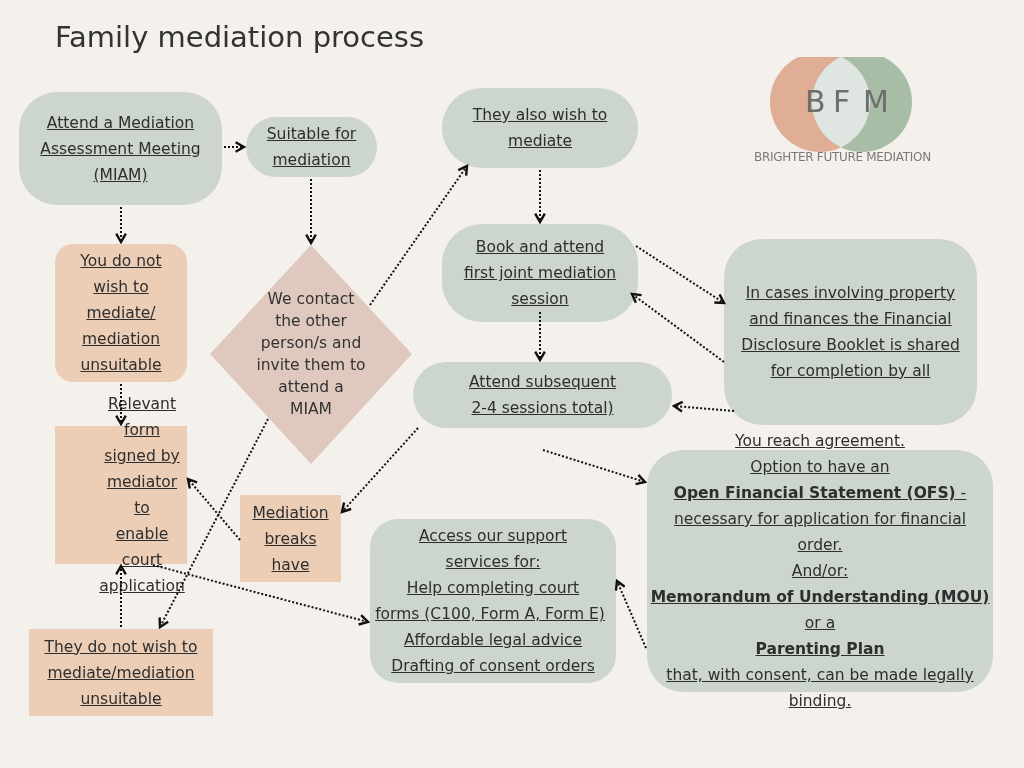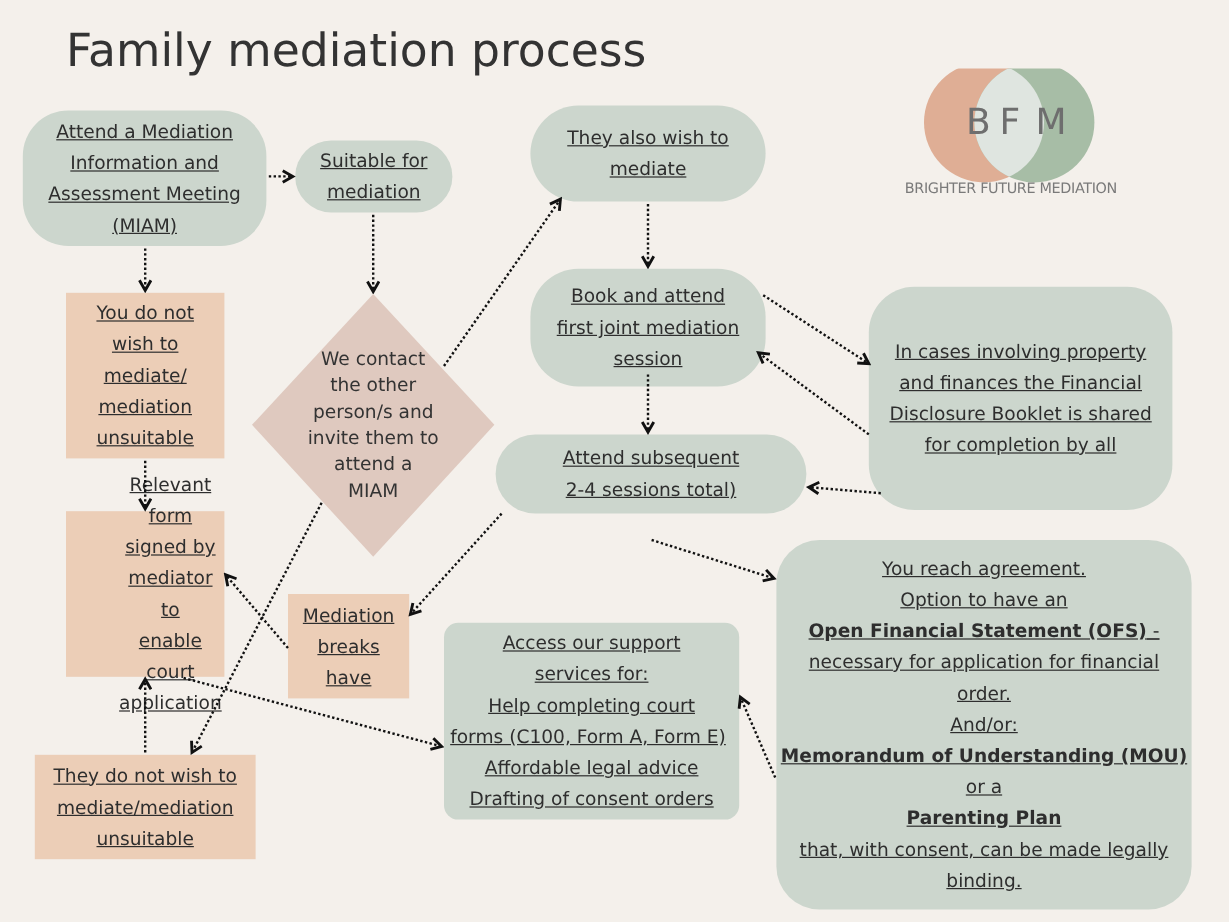--- a/index.html
+++ b/index.html
@@ -1,18 +1,18 @@
 <!DOCTYPE html>
 <html><head>
 <meta charset="utf-8">
 <style>
   html, body { margin:0; padding:0; }
   body { width:1024px; height:768px; background:#f4f0eb; position:relative; overflow:hidden;
          font-family:"DejaVu Sans", sans-serif; color:#2b2b2b; }
-  .title { position:absolute; left:55px; top:20px; font-size:38px; color:#333; letter-spacing:0px; }
+  .title { position:absolute; left:55px; top:20px; font-size:29px; color:#333; letter-spacing:0px; }
   .node { position:absolute; display:flex; align-items:center; justify-content:center; text-align:center;
           font-size:15.5px; line-height:26px; color:#2e2e2e; box-sizing:border-box; }
   .green { background:#ccd6cd; }
   .peach { background:#ecceb7; }
   .node span { display:block;text-decoration:underline; }
   .node b { font-weight:bold; }
   svg.arrows { position:absolute; left:0; top:0; }
   .logo { position:absolute; left:770px; top:57px; width:170px; height:110px; }
   .logo-caption { position:absolute; left:754px; top:150px; font-size:12px; color:#7a7a7a; letter-spacing:-0.3px; }
   .diamond-text { position:absolute; left:240px; top:288px; width:142px; text-align:center; font-size:15.5px; line-height:22px; color:#333; }
@@ -37,21 +37,20 @@
 </svg>
 <div class="logo-caption">BRIGHTER FUTURE MEDIATION</div>
 
 <svg class="arrows" width="1024" height="768">
   <polygon points="311,245 412,354 311,464 210,354" fill="#dfc9bf"></polygon>
 </svg>
 
 <div class="node green" style="left:19px;top:92px;width:203px;height:113px;border-radius:38px;">
   <div>
     <span>Attend a Mediation</span>
-    <span>Information and</span>
     <span>Assessment Meeting</span>
     <span>(MIAM)</span>
   </div>
 </div>
 
 <div class="node green" style="left:246px;top:117px;width:131px;height:60px;border-radius:30px;">
   <div>
     <span>Suitable for</span>
     <span>mediation</span>
   </div>
@@ -74,21 +73,21 @@
 
 <div class="node green" style="left:724px;top:239px;width:253px;height:186px;border-radius:38px;">
   <div>
     <span>In cases involving property</span>
     <span>and finances the Financial</span>
     <span>Disclosure Booklet is shared</span>
     <span>for completion by all</span>
   </div>
 </div>
 
-<div class="node peach" style="left:55px;top:244px;width:132px;height:138px;">
+<div class="node peach" style="left:55px;top:244px;width:132px;height:138px;border-radius:18px;">
   <div>
     <span>You do not</span>
     <span>wish to</span>
     <span>mediate/</span>
     <span>mediation</span>
     <span>unsuitable</span>
   </div>
 </div>
 
 <div class="diamond-text">
@@ -118,32 +117,32 @@
 </div>
 
 <div class="node peach" style="left:240px;top:495px;width:101px;height:87px;">
   <div>
     <span>Mediation</span>
     <span>breaks</span>
     <span>have</span>
   </div>
 </div>
 
-<div class="node green" style="left:370px;top:519px;width:246px;height:164px;border-radius:12px;text-align:center;">
+<div class="node green" style="left:370px;top:519px;width:246px;height:164px;border-radius:28px;text-align:center;">
   <div>
     <span>Access our support</span>
     <span>services for:</span>
     <span>Help completing court</span>
     <span style="white-space:nowrap;margin-left:-6px;">forms (C100, Form A, Form E)</span>
     <span>Affordable legal advice</span>
     <span>Drafting of consent orders</span>
   </div>
 </div>
 
-<div class="node green" style="left:647px;top:450px;width:346px;height:308px;border-radius:36px;">
+<div class="node green" style="left:647px;top:450px;width:346px;height:242px;border-radius:36px;">
   <div>
     <span>You reach agreement.</span>
     <span>Option to have an</span>
     <span><b>Open Financial Statement (OFS)</b><span style="display:inline"> -</span></span>
     <span>necessary for application for financial</span>
     <span>order.</span>
     <span>And/or:</span>
     <span><b style="white-space:nowrap;">Memorandum of Understanding (MOU)</b></span>
     <span>or a</span>
     <span><b>Parenting Plan</b></span>

